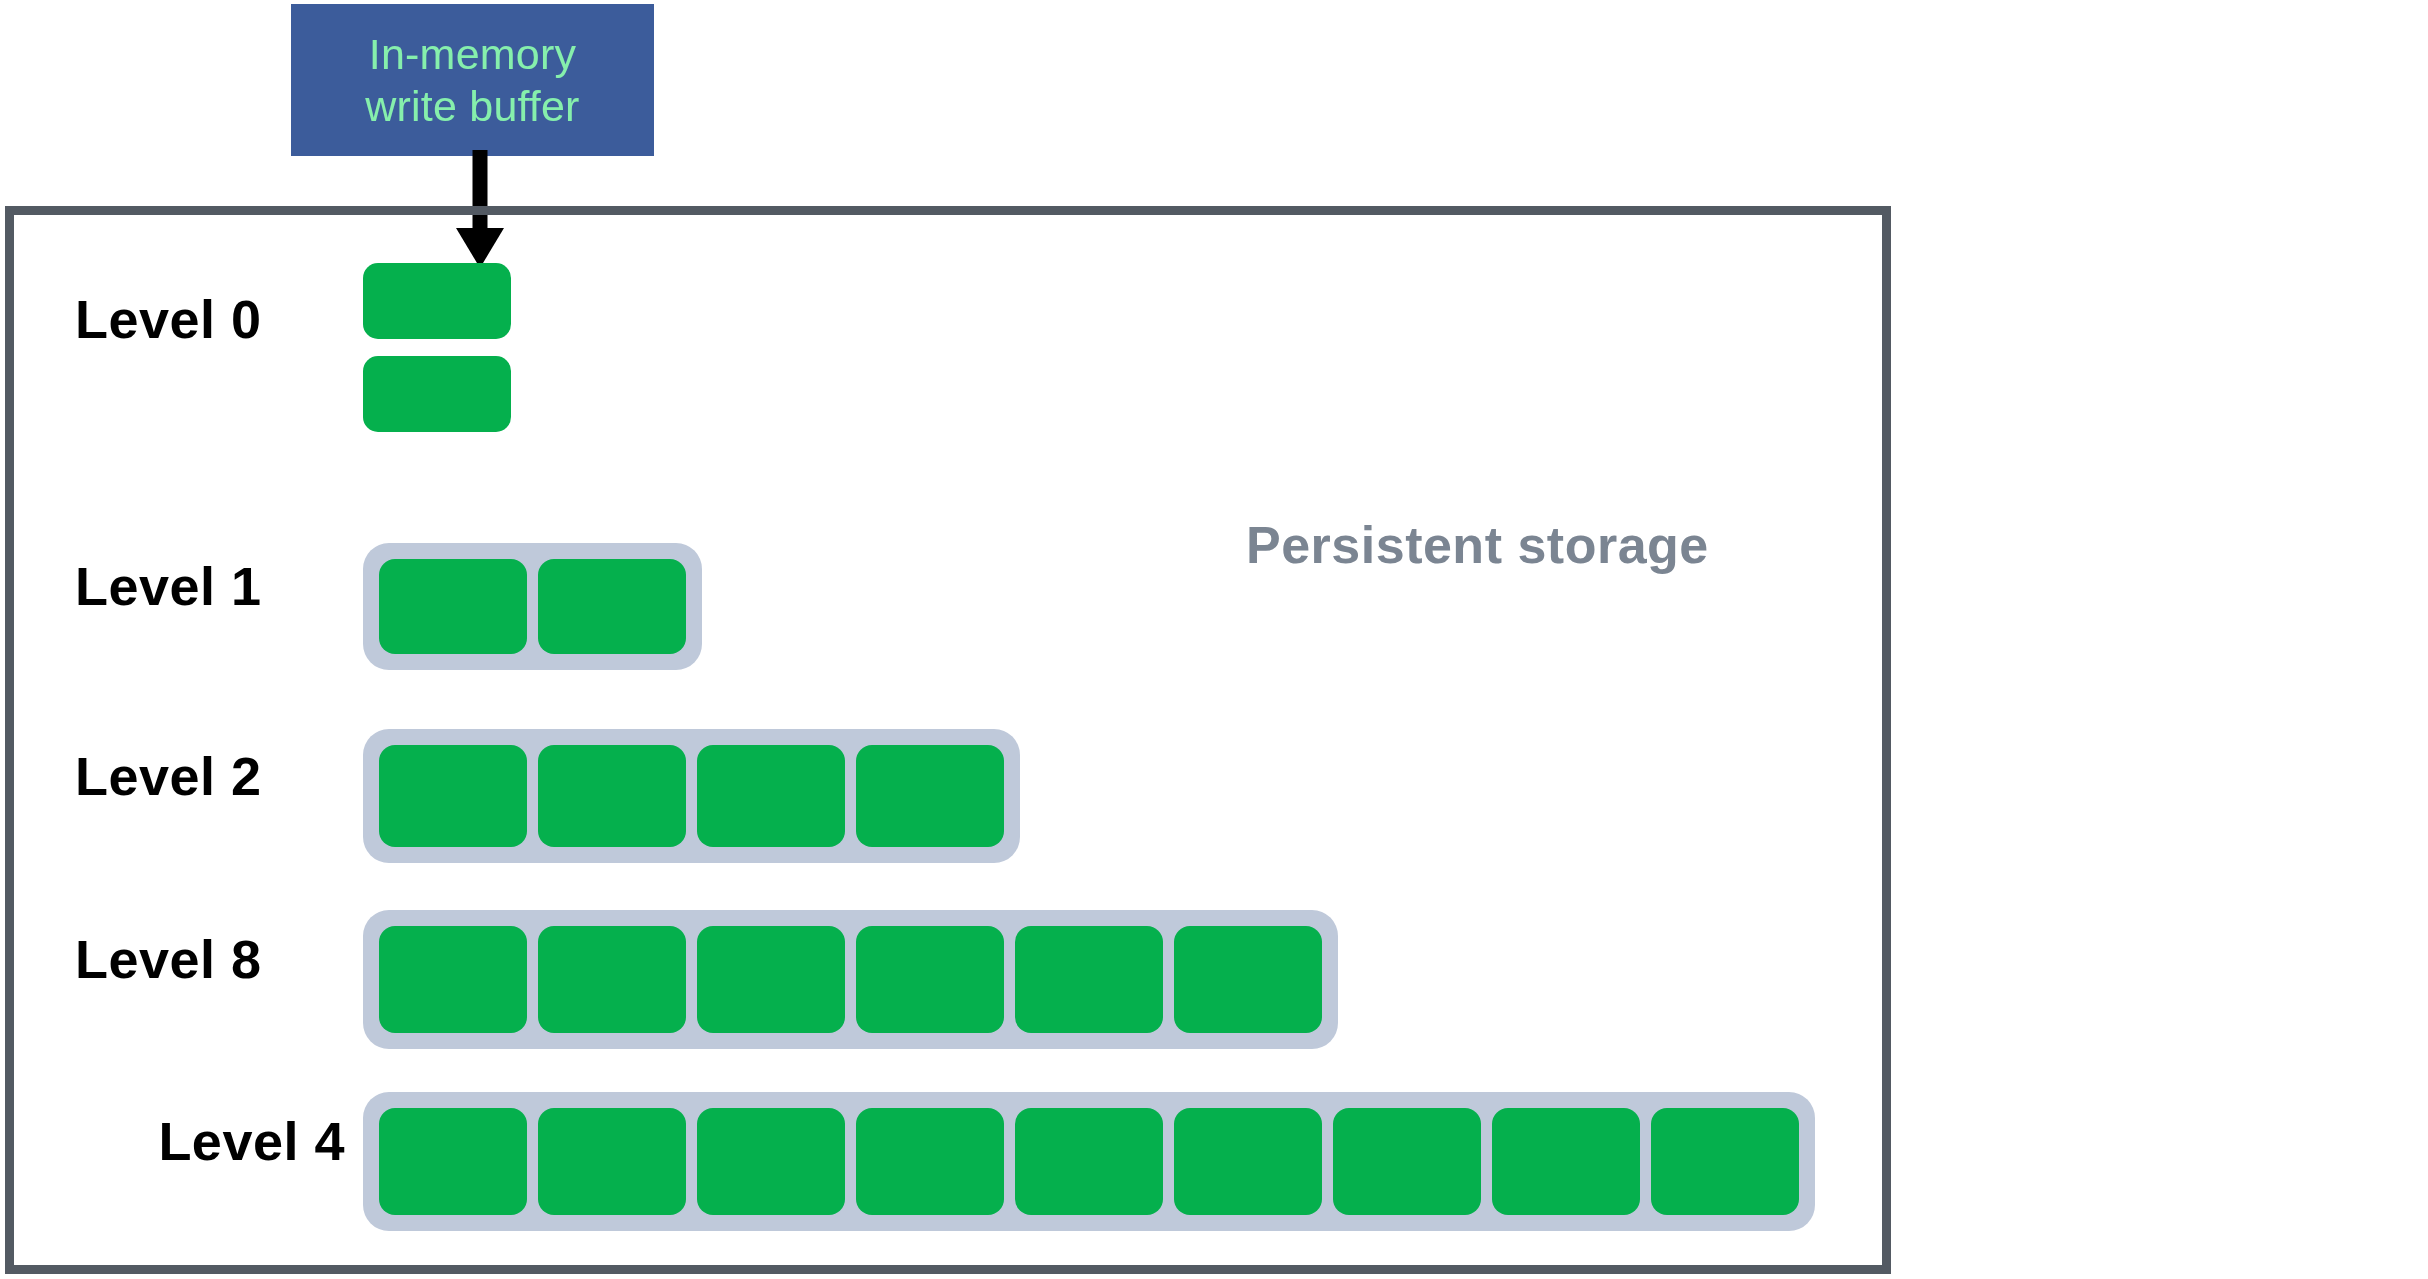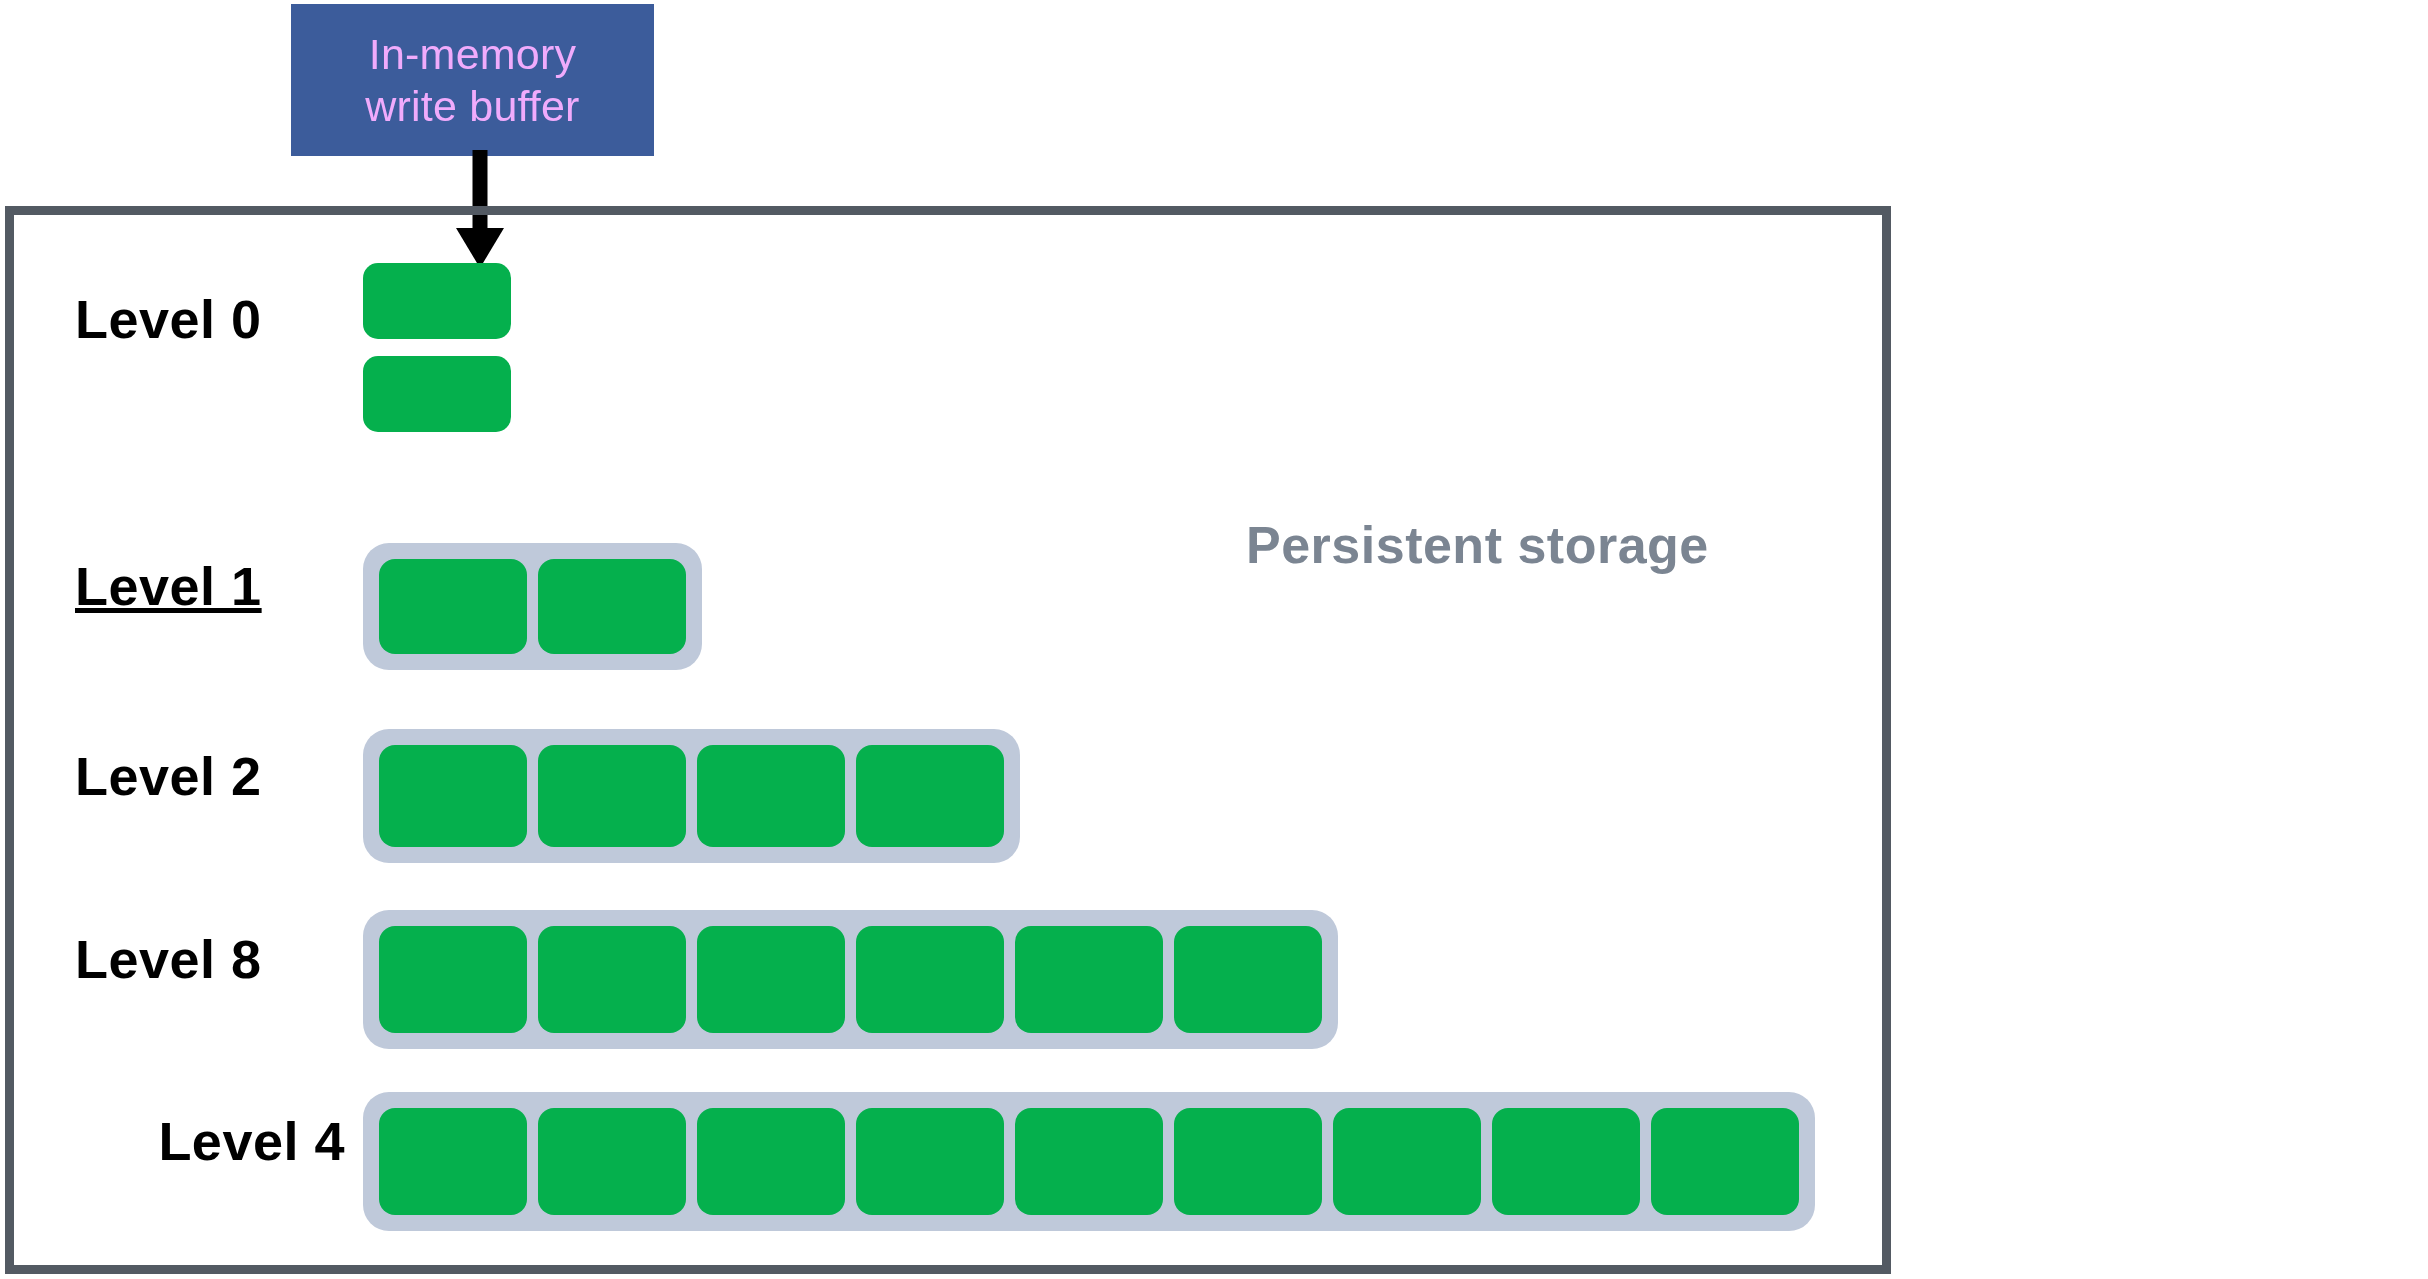--- a/index.html
+++ b/index.html
@@ -28,21 +28,21 @@
     width: 363px;
     height: 152px;
     background: #3C5C9B;
     display: flex;
     align-items: center;
     justify-content: center;
     text-align: center;
     box-sizing: border-box;
   }
   .buffer-label {
-    color: #f0abfc;
+    color: #86efac;
     font-family: "Liberation Sans", sans-serif;
     font-size: 43px;
     line-height: 1.22;
     letter-spacing: 0.2px;
     white-space: pre-line;
   }
 
   
   .arrow-wrap {
     position: absolute;
@@ -159,21 +159,21 @@
 
   <div class="level-row lvl0" style="top:243px;">
     <div class="level-label" style="top:45px;">Level 0</div>
     <div class="sst-container no-bg" style="top:20px;">
       <div class="sst"></div>
       <div class="sst"></div>
     </div>
   </div>
 
   <div class="level-row lvl1" style="top:525px;">
-    <div class="level-label" style="top:30px;text-decoration:underline;">Level 1</div>
+    <div class="level-label" style="top:30px;">Level 1</div>
     <div class="sst-container" style="top:18px;">
       <div class="sst"></div>
       <div class="sst"></div>
     </div>
   </div>
 
   <div class="level-row lvl2" style="top:715px;">
     <div class="level-label" style="top:30px;">Level 2</div>
     <div class="sst-container" style="top:14px;">
       <div class="sst"></div>

